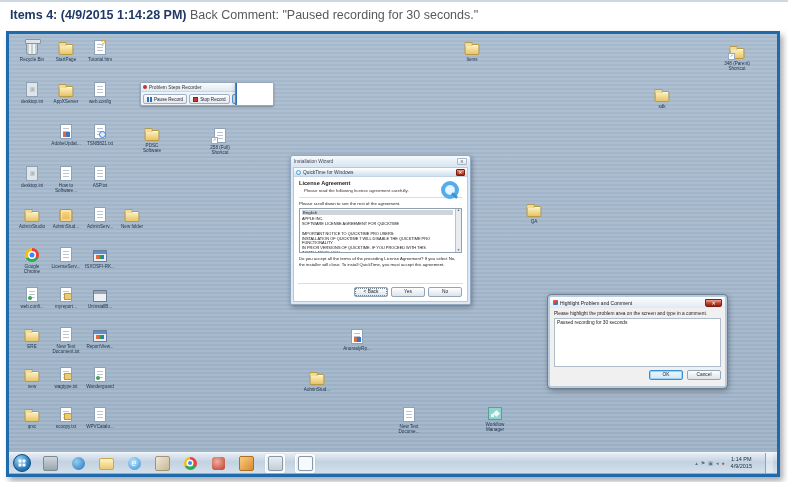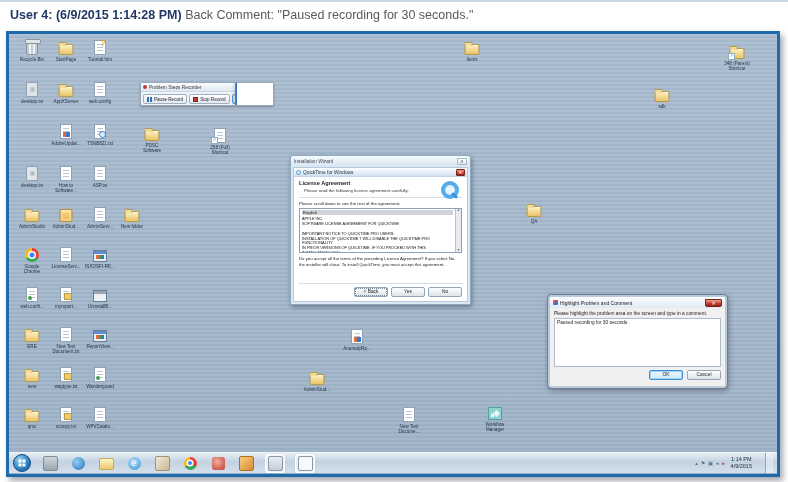--- a/index.html
+++ b/index.html
@@ -185,22 +185,22 @@
   .trayg{font-size:5px;color:#5a6b7d;line-height:1;}
   .clock{font-size:5.5px;color:#1c2b3a;text-align:center;line-height:1.25;margin:0 3px;}
   .showdesk{width:7px;height:20px;border-left:1px solid #8fa5ba;background:rgba(255,255,255,.35);flex:none;}
 </style>
 </head>
 <body>
 
 <div class="top-rule"></div>
 
 <div class="report-header">
-  <b><span>User 4:</span>
-  <span>(6/9/2015 1:14:28 PM)</span></b>
+  <b><span>Items 4:</span>
+  <span>(4/9/2015 1:14:28 PM)</span></b>
   <span>Back Comment:</span>
   <span>"Paused recording for 30 seconds."</span>
 </div>
 
 <div class="shot" id="desktop">
 
   <div class="win psr">
     <div class="psr-title">
       <span class="psr-ico"></span>
       <span class="psr-tt">Problem Steps Recorder</span>

